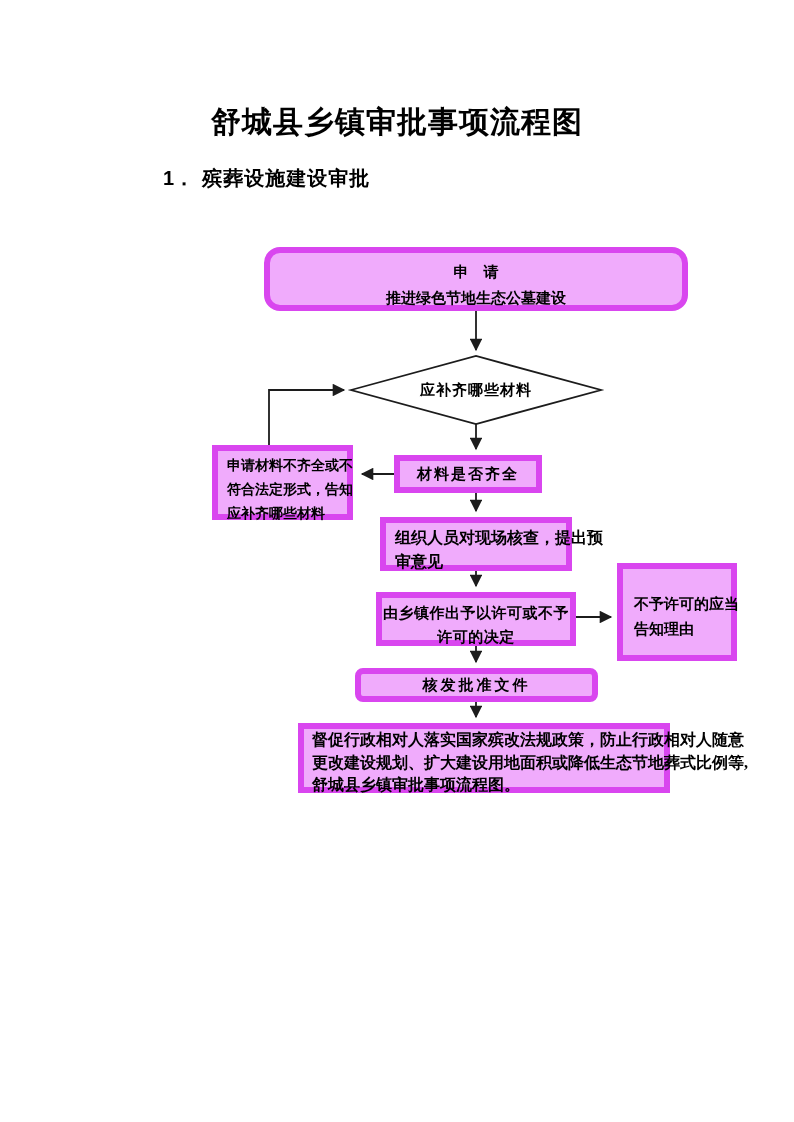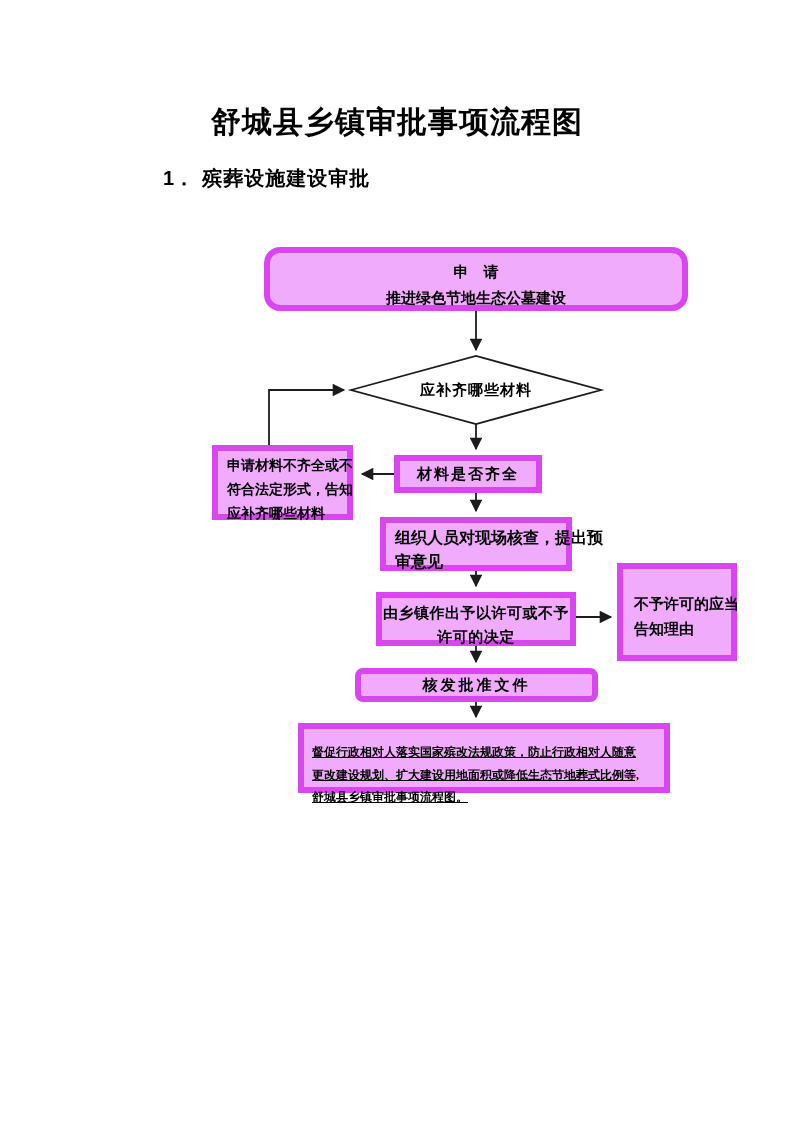--- a/index.html
+++ b/index.html
@@ -96,24 +96,23 @@
     line-height: 25px;
   }
   .issue-box {
     left: 355px; top: 668px; width: 243px; height: 34px;
     border-radius: 8px;
     display: flex; align-items: center; justify-content: center;
     letter-spacing: 3px;
   }
   .supervise-box {
     left: 298px; top: 723px; width: 372px; height: 70px;
-    padding: 12px 0 0 8px;
-    font-size: 12px;
+    padding: 0 0 0 8px;
+    font-size: 16px;
     line-height: 22.5px;
-    text-decoration: underline;
   }
 </style>
 </head>
 <body>
 
 <div class="page">
 
   <h1 class="title">舒城县乡镇审批事项流程图</h1>
 
   <div class="section-heading">

